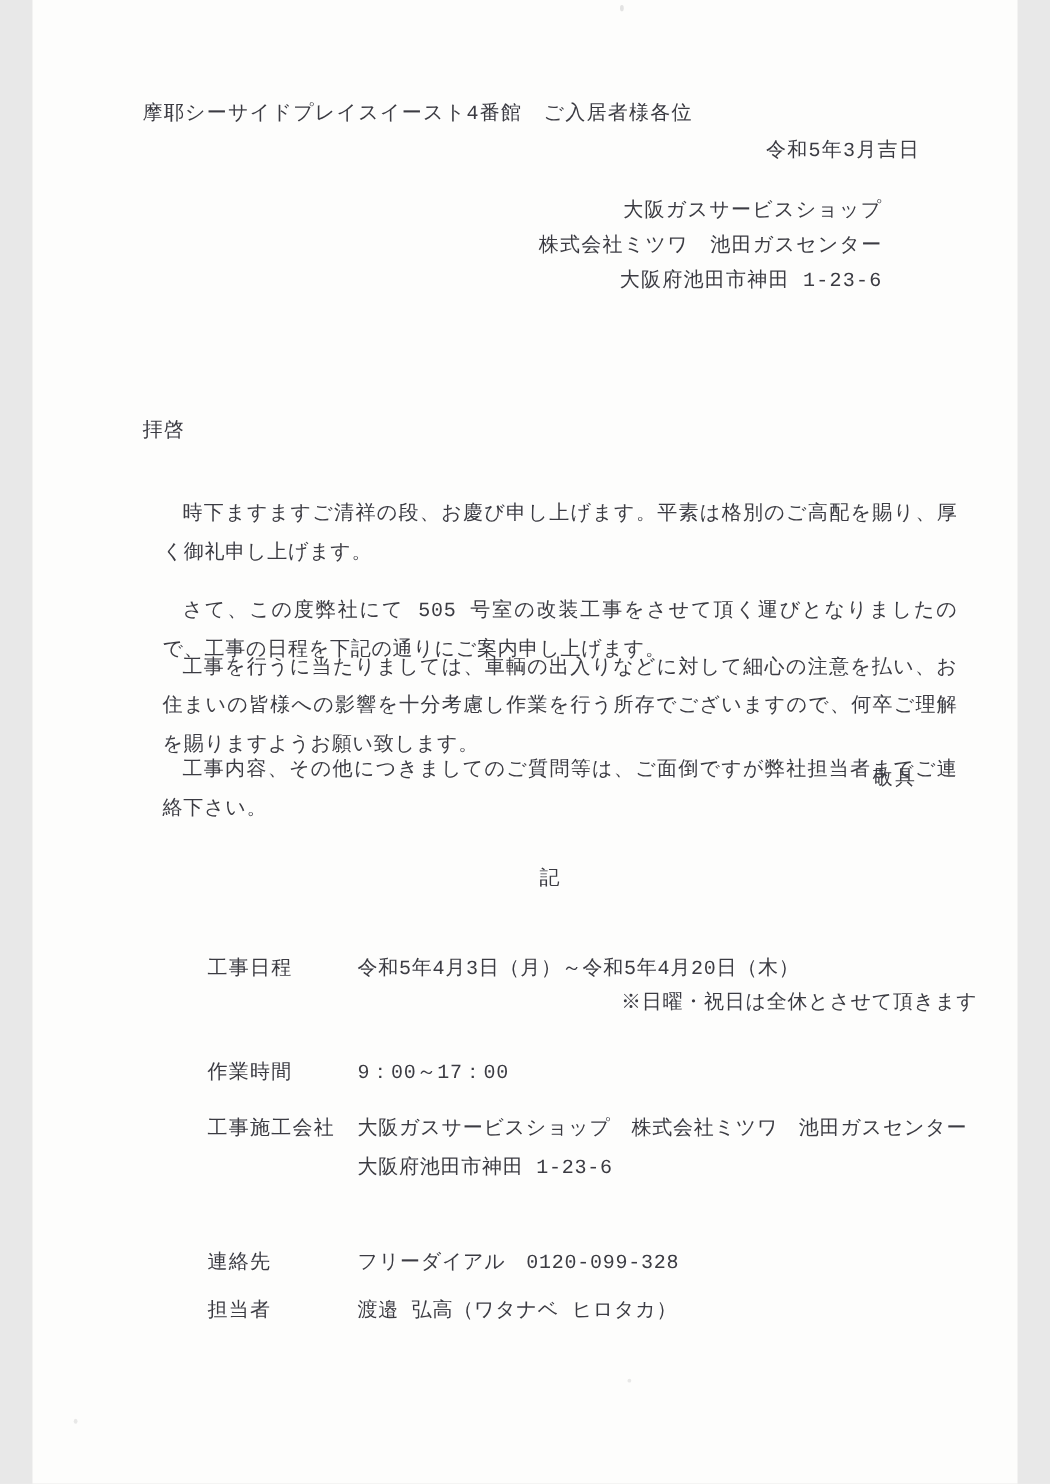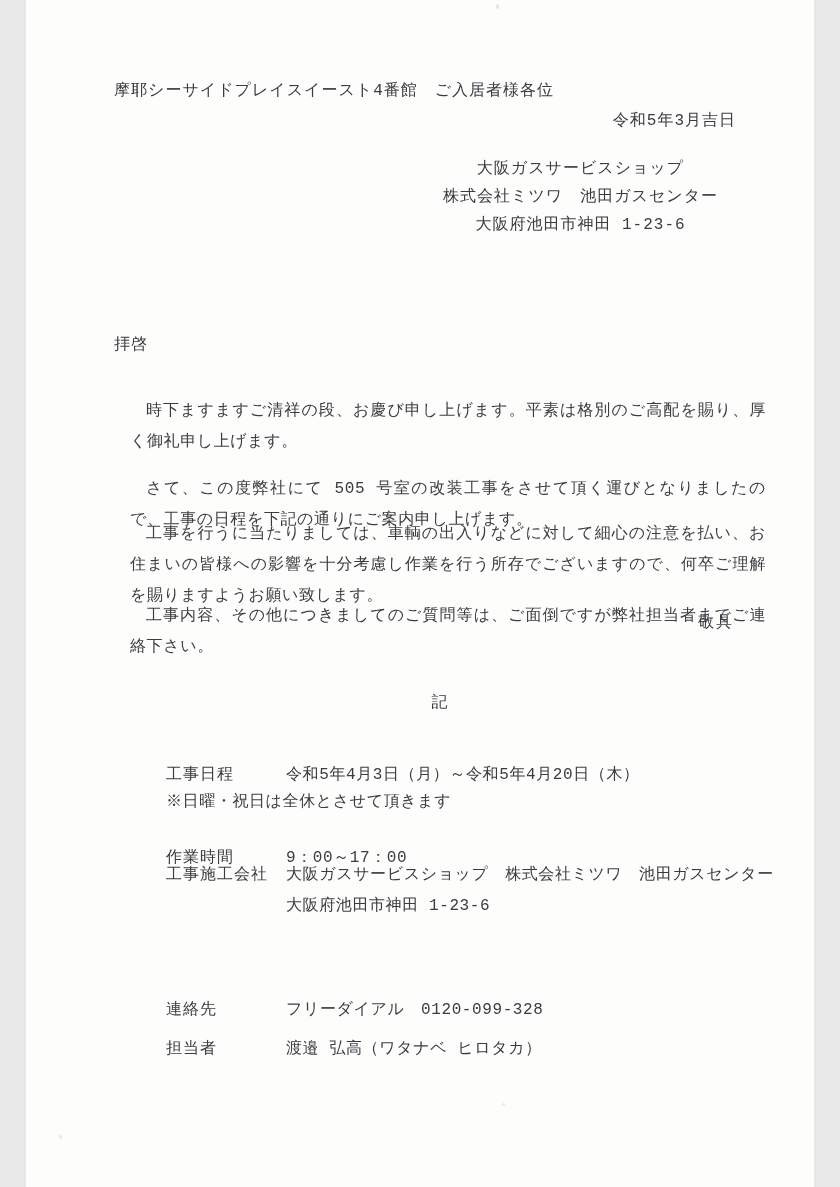--- a/index.html
+++ b/index.html
@@ -22,22 +22,22 @@
   .recipient {
     top: 80px; left: 88px;
     letter-spacing: 1px;
   }
   .date-line {
     top: 110px; right: 78px;
     text-align: center;
     letter-spacing: 1px;
   }
   .sender-block {
-    top: 155px; right: 96px;
-    text-align: center;
+    top: 155px; right: 108px;
+    text-align: right;
     line-height: 28px;
     letter-spacing: 1px;
   }
   .doc-title {
     top: 264px; left: 0; width: 840px;
     text-align: center;
     font-size: 20px;
     letter-spacing: 2px;
     color: #35353c;
   }
@@ -81,25 +81,25 @@
   .detail-value {
     display: inline-block;
     vertical-align: top;
   }
   .detail-value-2 {
     margin-left: 120px;
   }
   .row-schedule { top: 760px; }
   .schedule-note {
     top: 791px; left: 140px; width: 616px;
-    text-align: left;
+    text-align: right;
     letter-spacing: 0.6px;
   }
   .row-hours { top: 843px; }
-  .row-contractor { top: 860px; }
+  .row-contractor { top: 888px; }
   .row-phone { top: 978px; margin-top: 17px; }
   .row-person { top: 1034px; }
   
   .speck {
     position: absolute;
     background: #c9c9c9;
     border-radius: 50%;
   }
   .speck-1 { width: 3px; height: 5px; top: 4px; left: 470px; opacity: .5; }
   .speck-2 { width: 3px; height: 3px; top: 1103px; left: 476px; opacity: .4; }

